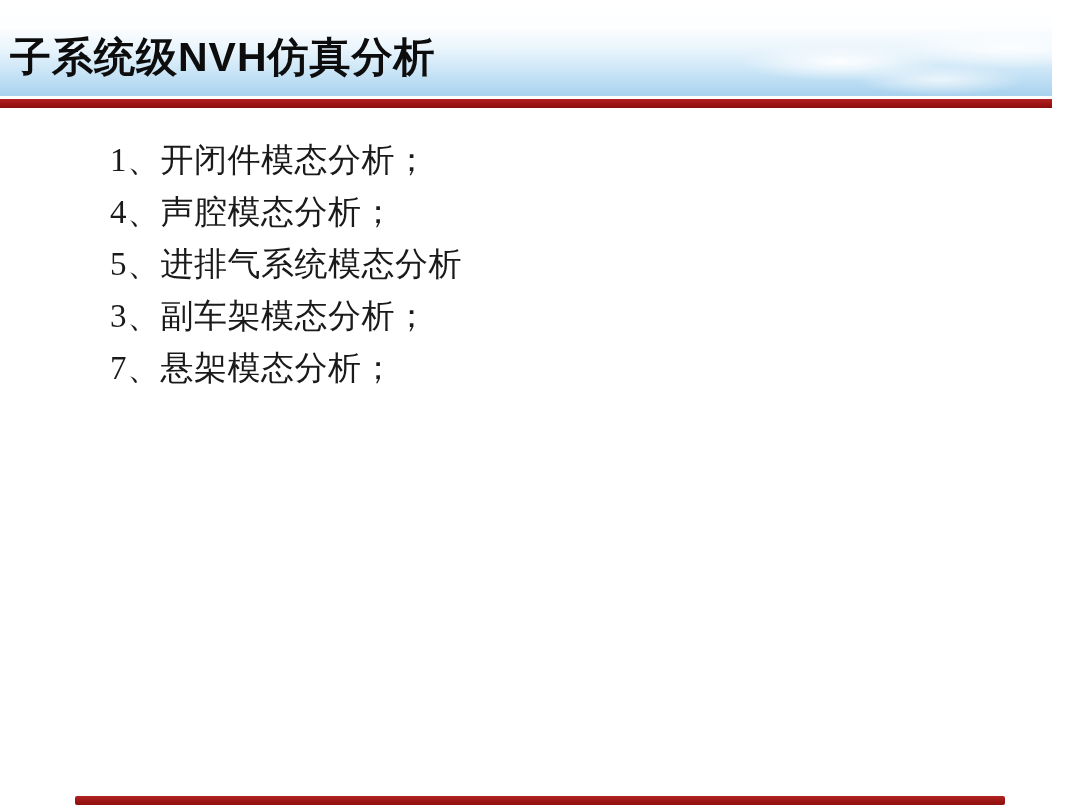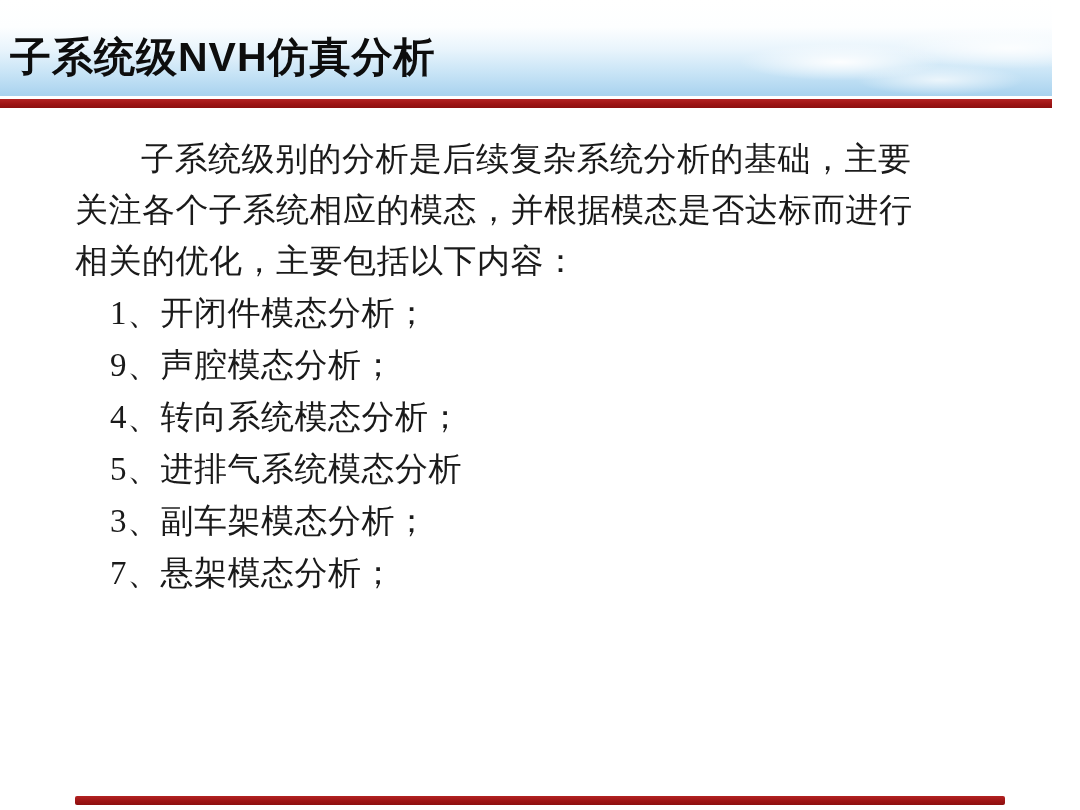--- a/index.html
+++ b/index.html
@@ -89,30 +89,24 @@
 <div class="slide">
 
   <div class="header-banner"></div>
 
   <div class="slide-title">子系统级NVH仿真分析</div>
 
   <div class="top-accent-bar"></div>
 
   <div class="body-content">
 
-    <div class="intro-paragraph">
-      <div class="paragraph-line indented">子系统级别的分析是后续复杂系统分析的基础，主要</div>
-      <div class="paragraph-line">关注各个子系统相应的模态，并根据模态是否达标而进行</div>
-      <div class="paragraph-line">相关的优化，主要包括以下内容：</div>
-    </div>
 
     <div class="modal-analysis-list">
       <div class="list-item">1、开闭件模态分析；</div>
-      <div class="list-item">9、声腔模态分析；</div>
-      <div class="list-item">4、转向系统模态分析；</div>
+      <div class="list-item">4、声腔模态分析；</div>
       <div class="list-item">5、进排气系统模态分析</div>
       <div class="list-item">3、副车架模态分析；</div>
       <div class="list-item">7、悬架模态分析；</div>
     </div>
 
   </div>
 
   <div class="bottom-accent-bar"></div>
 
 </div>

